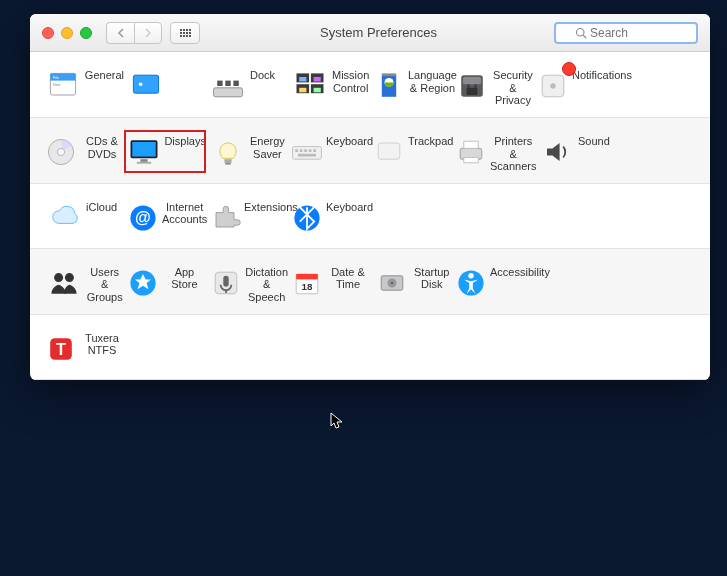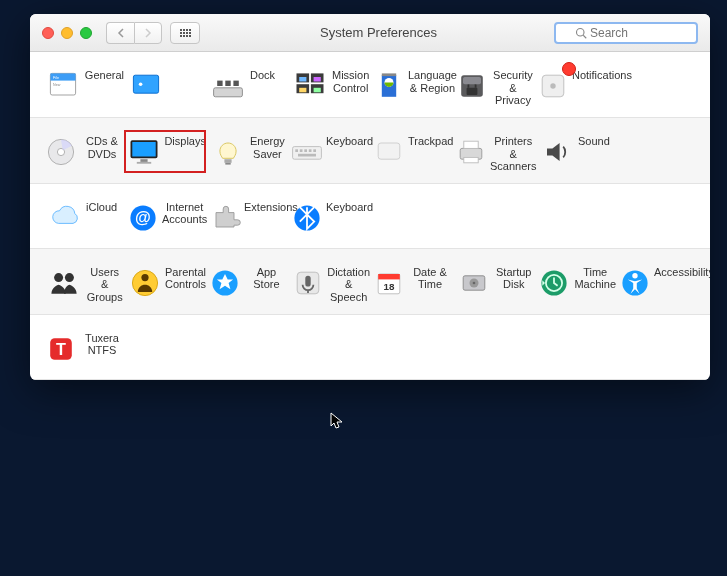--- a/index.html
+++ b/index.html
@@ -357,31 +357,20 @@
               <path d="M6 32c0-6 6-10 8-10s8 4 8 10" fill="#333"></path>
               <path d="M20 32c0-6 4-10 6-10s8 4 8 10" fill="#333"></path>
             </svg>
           </div>
           <div class="label">Users &amp;
 Groups</div>
         </div>
         <div class="item">
           <div class="icon-box">
             <svg width="38" height="36" viewBox="0 0 40 40">
-              <circle cx="20" cy="20" r="14" fill="#ffcc33" stroke="#d6a310"></circle>
-              <circle cx="20" cy="14" r="4" fill="#5a3a00"></circle>
-              <path d="M12 30c0-5 4-8 8-8s8 3 8 8" fill="#5a3a00"></path>
-            </svg>
-          </div>
-          <div class="label">Parental
-Controls</div>
-        </div>
-        <div class="item">
-          <div class="icon-box">
-            <svg width="38" height="36" viewBox="0 0 40 40">
               <circle cx="20" cy="20" r="14" fill="#1a9fff"></circle>
               <path d="M20 10l3 6h6l-5 4 2 7-6-4-6 4 2-7-5-4h6z" fill="#fff"></path>
             </svg>
           </div>
           <div class="label">App Store</div>
         </div>
         <div class="item">
           <div class="icon-box">
             <svg width="38" height="36" viewBox="0 0 40 40">
               <rect x="8" y="8" width="24" height="24" rx="4" fill="#e8e8e8" stroke="#bbb"></rect>
@@ -410,32 +399,20 @@
               <circle cx="20" cy="20" r="5" fill="#999"></circle>
               <circle cx="20" cy="20" r="1.5" fill="#666"></circle>
             </svg>
           </div>
           <div class="label">Startup
 Disk</div>
         </div>
         <div class="item">
           <div class="icon-box">
             <svg width="38" height="36" viewBox="0 0 40 40">
-              <circle cx="20" cy="20" r="14" fill="#1c9c68"></circle>
-              <circle cx="20" cy="20" r="9" fill="none" stroke="#d4ffe8" stroke-width="2"></circle>
-              <path d="M20 14v6l4 3" fill="none" stroke="#d4ffe8" stroke-width="2"></path>
-              <path d="M10 20l-3-3v6z" fill="#d4ffe8"></path>
-            </svg>
-          </div>
-          <div class="label">Time
-Machine</div>
-        </div>
-        <div class="item">
-          <div class="icon-box">
-            <svg width="38" height="36" viewBox="0 0 40 40">
               <circle cx="20" cy="20" r="14" fill="#1a9fff"></circle>
               <circle cx="20" cy="12" r="3" fill="#fff"></circle>
               <path d="M12 16l8 2 8-2-6 4v6l3 6-5-5-5 5 3-6v-6z" fill="#fff"></path>
             </svg>
           </div>
           <div class="label">Accessibility</div>
         </div>
       </div>
   </div>
 

